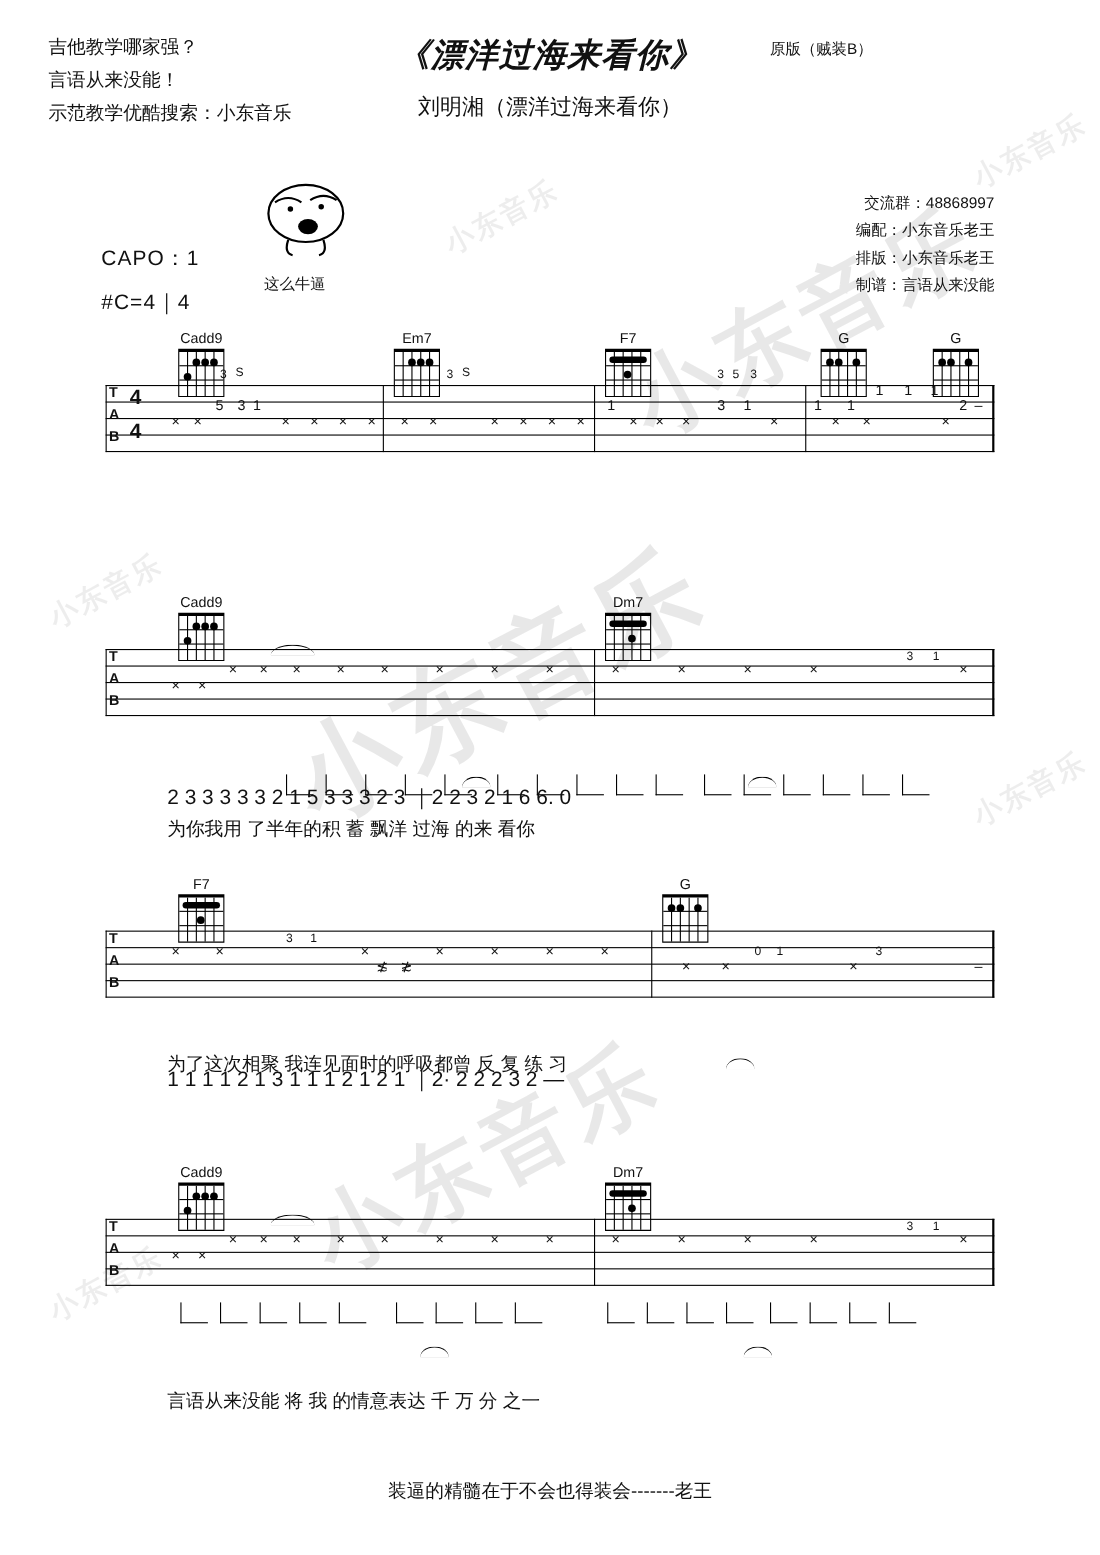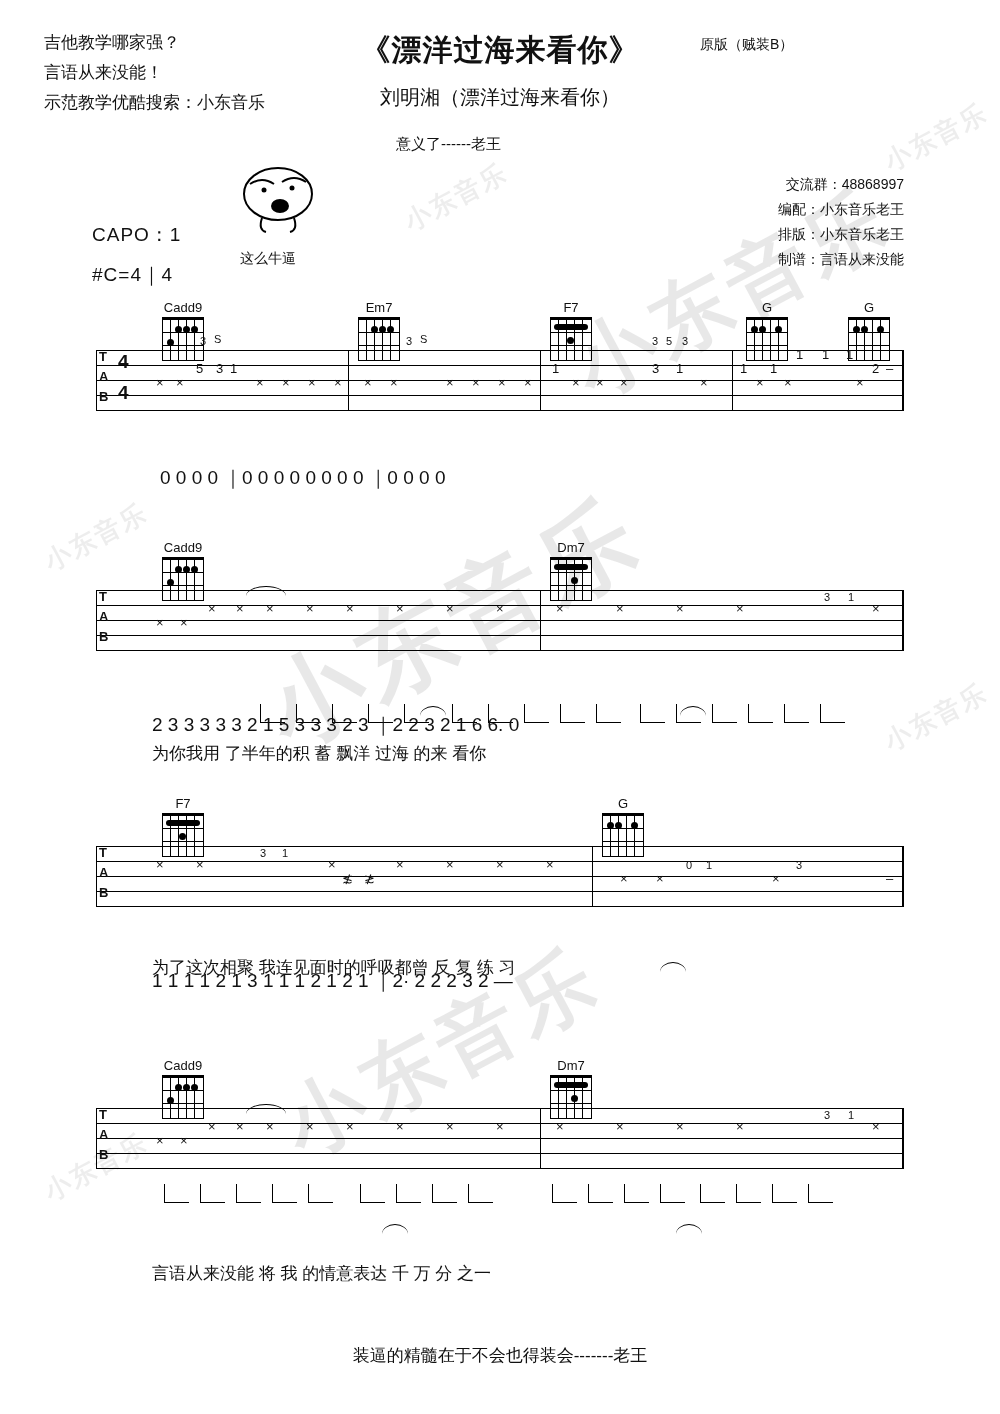--- a/index.html
+++ b/index.html
@@ -25,21 +25,21 @@
   }
   .wm-big{font-size:96px;transform:rotate(-28deg);letter-spacing:6px;}
   .wm-small{font-size:26px;color:rgba(0,0,0,0.07);transform:rotate(-28deg);letter-spacing:2px;}
 
   
   .topleft{position:absolute;left:44px;top:28px;font-size:17px;line-height:30px;}
   .topleft div{white-space:nowrap;}
 
   .title{
     position:absolute;left:0;right:0;top:30px;text-align:center;
-    font-size:30px;font-weight:bold;
+    font-size:30px;font-weight:bold;font-style:italic;
     font-family:"Liberation Serif", serif;
     letter-spacing:1px;
   }
   .title-sup{
     position:absolute;left:700px;top:36px;font-size:14px;white-space:nowrap;
   }
   .subtitle{
     position:absolute;left:0;right:0;top:84px;text-align:center;font-size:20px;
   }
   .quote{position:absolute;left:396px;top:128px;font-size:15px;line-height:32px;}
@@ -110,21 +110,20 @@
     <div>吉他教学哪家强？</div>
     <div>言语从来没能！</div>
     <div>示范教学优酷搜索：小东音乐</div>
   </div>
 
   <div class="title">《漂洋过海来看你》</div>
   <div class="title-sup">原版（贼装B）</div>
   <div class="subtitle">刘明湘（漂洋过海来看你）</div>
 
   <div class="quote">
-    <div>意义了------老王</div>
   </div>
 
   <div class="meta">
     <div>交流群：48868997</div>
     <div>编配：小东音乐老王</div>
     <div>排版：小东音乐老王</div>
     <div>制谱：言语从来没能</div>
   </div>
 
   <div class="capo">CAPO：1</div>
@@ -286,21 +285,20 @@
       <div class="rhy" style="left:596px;top:404px;width:24px;"></div>
       <div class="rhy" style="left:640px;top:404px;width:24px;"></div>
       <div class="rhy" style="left:676px;top:404px;width:24px;"></div>
       <div class="rhy" style="left:712px;top:404px;width:24px;"></div>
       <div class="rhy" style="left:748px;top:404px;width:24px;"></div>
       <div class="rhy" style="left:784px;top:404px;width:24px;"></div>
       <div class="rhy" style="left:820px;top:404px;width:24px;"></div>
     </div>
   </div>
 
-  <div class="numrow" style="left:160px;top:465px;">0 0 0 0 ｜0 0 0 0 0 0 0 0 ｜0 0 0 0</div>
 
   <div class="system" style="top:540px;">
     <div class="chord" style="left:160px;top:0;">
       <div class="cname">Cadd9</div>
       <div class="grid">
         <div class="v" style="left:7px;"></div>
           <div class="v" style="left:15px;"></div>
         <div class="v" style="left:23px;"></div>
           <div class="v" style="left:31px;"></div>
         <div class="h" style="top:12px;"></div>

